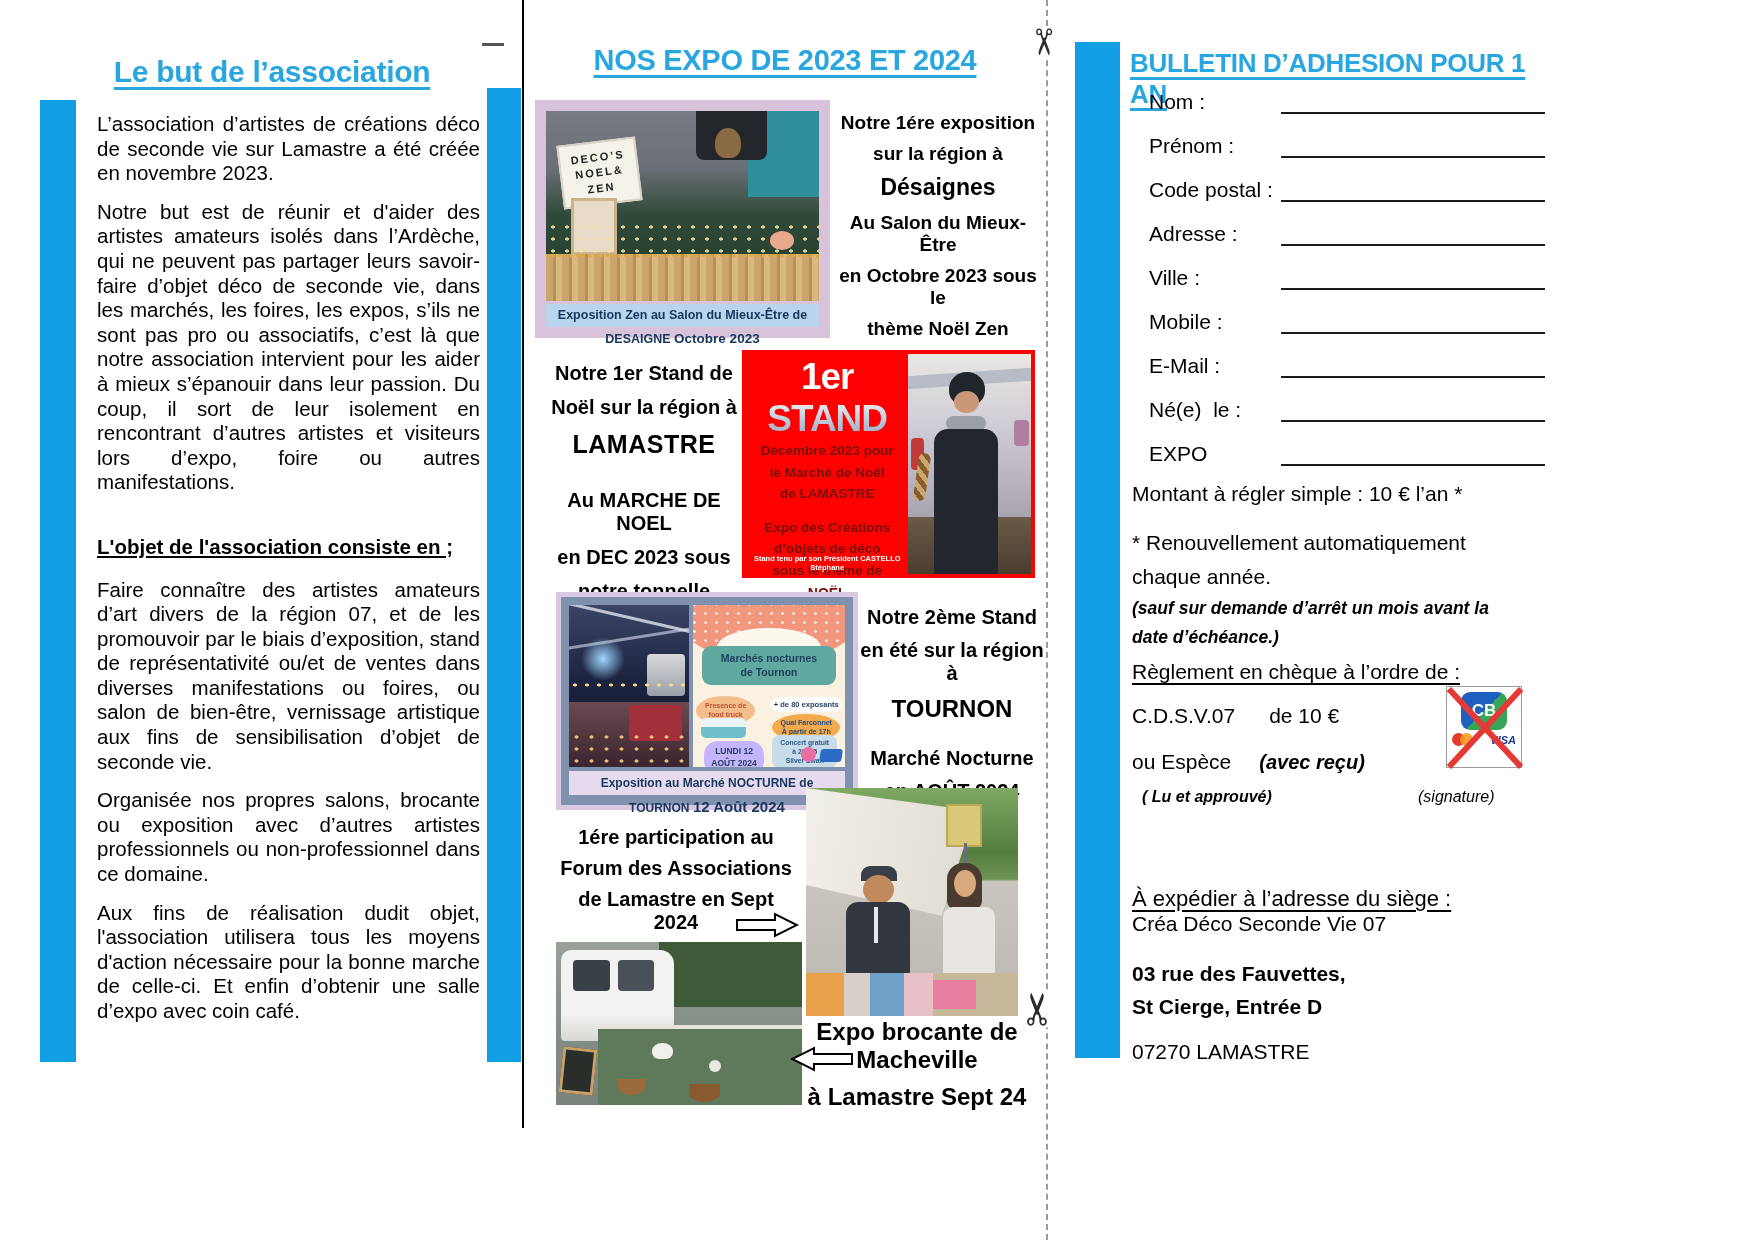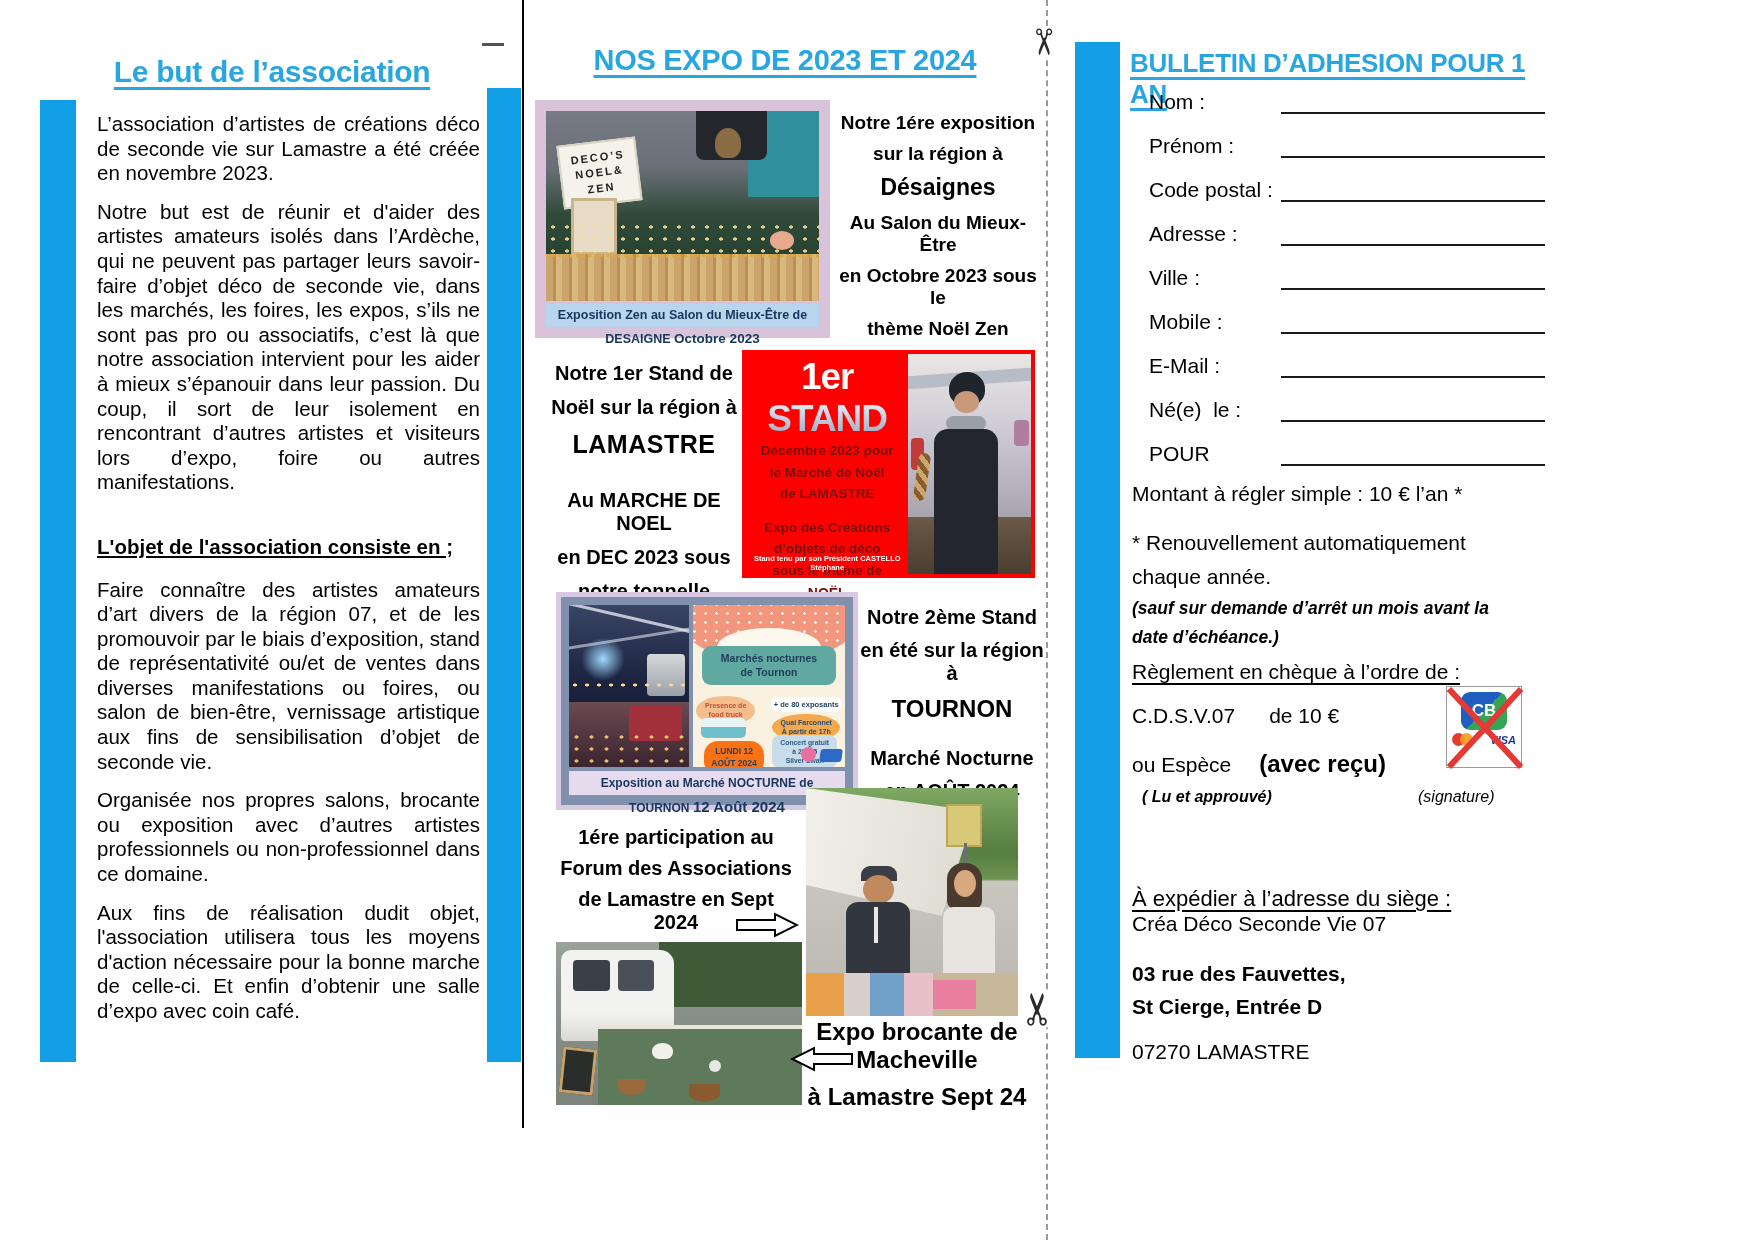--- a/index.html
+++ b/index.html
@@ -92,21 +92,21 @@
   .np-items { position:absolute; bottom:0; left:0; width:100%; height:22%; background-image:radial-gradient(#E8C06A 1.7px, transparent 2.3px); background-size:15px 12px; }
   .poster { position:relative; flex:1; background:#FAF1E0; overflow:hidden; }
   .po-arc { position:absolute; top:-20%; left:-10%; width:120%; height:55%; background:#F2967E; border-radius:50%; background-image:radial-gradient(rgba(255,255,255,.85) 1.2px, transparent 1.7px); background-size:11px 9px; }
   .po-white { position:absolute; top:14%; left:16%; width:68%; height:24%; background:#FDF8EE; border-radius:50%; }
   .po-title { position:absolute; top:25%; left:6%; width:88%; background:#5FA9A1; border-radius:9px; padding:5px 2px; text-align:center; color:#1E3D5C; font-weight:800; font-size:10.5px; line-height:1.4; }
   .po-food { position:absolute; top:56%; left:2%; width:39%; background:#F3BE8C; border-radius:50%; padding:5px 2px; text-align:center; color:#C14F35; font-weight:700; font-size:7px; line-height:1.35; }
   .po-expos { position:absolute; top:57%; right:2%; width:47%; background:#FFFFFF; border-radius:8px; padding:3px 1px; text-align:center; color:#1E3D5C; font-weight:700; font-size:7.5px; }
   .po-quai { position:absolute; top:67%; right:3%; width:45%; background:#F3A94E; border-radius:50%; padding:4px 1px; text-align:center; color:#274B73; font-weight:700; font-size:7px; line-height:1.4; }
   .po-concert { position:absolute; top:80%; right:5%; width:43%; background:#C9DCEA; border-radius:8px; padding:3px 1px; text-align:center; color:#2A5A84; font-weight:700; font-size:6.8px; line-height:1.35; }
   .po-van2 { position:absolute; top:70%; left:5%; width:30%; height:12%; background:linear-gradient(#E8F4F6 45%, #6FC0CC 45%); border-radius:5px; }
-  .po-date { position:absolute; top:84%; left:7%; width:40%; background:#f97316; border-radius:14px; padding:5px 1px; text-align:center; color:#27415F; font-weight:800; font-size:8.5px; line-height:1.4; }
+  .po-date { position:absolute; top:84%; left:7%; width:40%; background:#c4b5fd; border-radius:14px; padding:5px 1px; text-align:center; color:#27415F; font-weight:800; font-size:8.5px; line-height:1.4; }
   .po-logo1 { position:absolute; bottom:3%; right:19%; width:15px; height:15px; background:#E86FA0; border-radius:50%; }
   .po-logo2 { position:absolute; bottom:3%; right:2%; width:22px; height:13px; background:#2C6BC4; border-radius:3px; transform:skewX(-8deg); }
   .cap2 { margin-top:4px; height:24px; background:#E6DAEE; color:#17365D; font-weight:700; font-size:12px; text-align:center; line-height:24px; }
   .cap2 .capdate { font-size:15px; }
 
   
   .tp { position:absolute; left:806px; top:788px; width:212px; height:228px; background:linear-gradient(180deg,#7FA863 0%, #557D3F 28%, #6E9453 40%, #C8C6BE 41%, #B8B6AE 100%); overflow:hidden; }
   .tp-canopy { position:absolute; top:0; left:0; width:80%; height:56%; background:linear-gradient(100deg,#F2F0EA,#DEDAD0); clip-path:polygon(0 0, 100% 18%, 80% 100%, 0 76%); }
   .tp-sign { position:absolute; top:7%; right:17%; width:17%; height:19%; background:#D8C878; border:2px solid #B8A858; }
   .tp-pole { position:absolute; top:24%; right:24%; width:3px; height:30%; background:#6A6E76; }
@@ -143,21 +143,21 @@
   .frow .fline { flex:1; border-bottom:2px solid #1a1a1a; height:24px; }
   .rtext { position:absolute; font-size:21px; color:#000; }
   .amount { left:1132px; top:482px; }
   .renewal { left:1132px; top:526px; width:348px; line-height:1.6; }
   .note { left:1132px; top:594px; width:392px; font-size:17.5px; font-style:italic; font-weight:700; line-height:1.65; }
   .payment { left:1132px; top:660px; text-decoration:underline; text-underline-offset:4px; }
   .payee-row { left:1132px; top:704px; }
   .payee-row .gap { display:inline-block; width:34px; }
   .cash-row { left:1132px; top:750px; }
   .cash-row .gap { display:inline-block; width:28px; }
-  .cash-note { font-weight:700; font-size:24px; }
+  .cash-note { font-style:italic; font-weight:700; font-size:20px; }
   .approved { left:1142px; top:788px; font-size:16px; font-style:italic; font-weight:700; }
   .signature { left:1418px; top:788px; font-size:16px; font-style:italic; }
   .send { left:1132px; top:886px; font-size:22px; text-decoration:underline; text-underline-offset:4px;text-align:right; }
   .org { left:1132px; top:912px; }
   .addr-b { font-weight:700; }
   .a1 { left:1132px; top:962px; }
   .a2 { left:1132px; top:995px; }
   .a3 { left:1132px; top:1040px; }
 
   .cb-card { position:absolute; left:1446px; top:686px; width:76px; height:82px; background:#fff; border:1px solid #9a9a9a; }
@@ -393,21 +393,21 @@
     </div>
     <div class="frow">
       <span class="flabel">E-Mail :</span>
       <span class="fline"></span>
     </div>
     <div class="frow">
       <span class="flabel">Né(e)  le :</span>
       <span class="fline"></span>
     </div>
     <div class="frow">
-      <span class="flabel">POUR</span>
+      <span class="flabel">EXPO</span>
       <span class="fline"></span>
     </div>
   </div>
 
   <div class="rtext amount">Montant à régler simple : 10 € l’an *</div>
   <div class="rtext renewal">* Renouvellement automatiquement chaque année.</div>
   <div class="rtext note">(sauf sur demande d’arrêt un mois avant la date d’échéance.)</div>
   <div class="rtext payment">Règlement en chèque à l’ordre de :</div>
 
   <div class="rtext payee-row">

